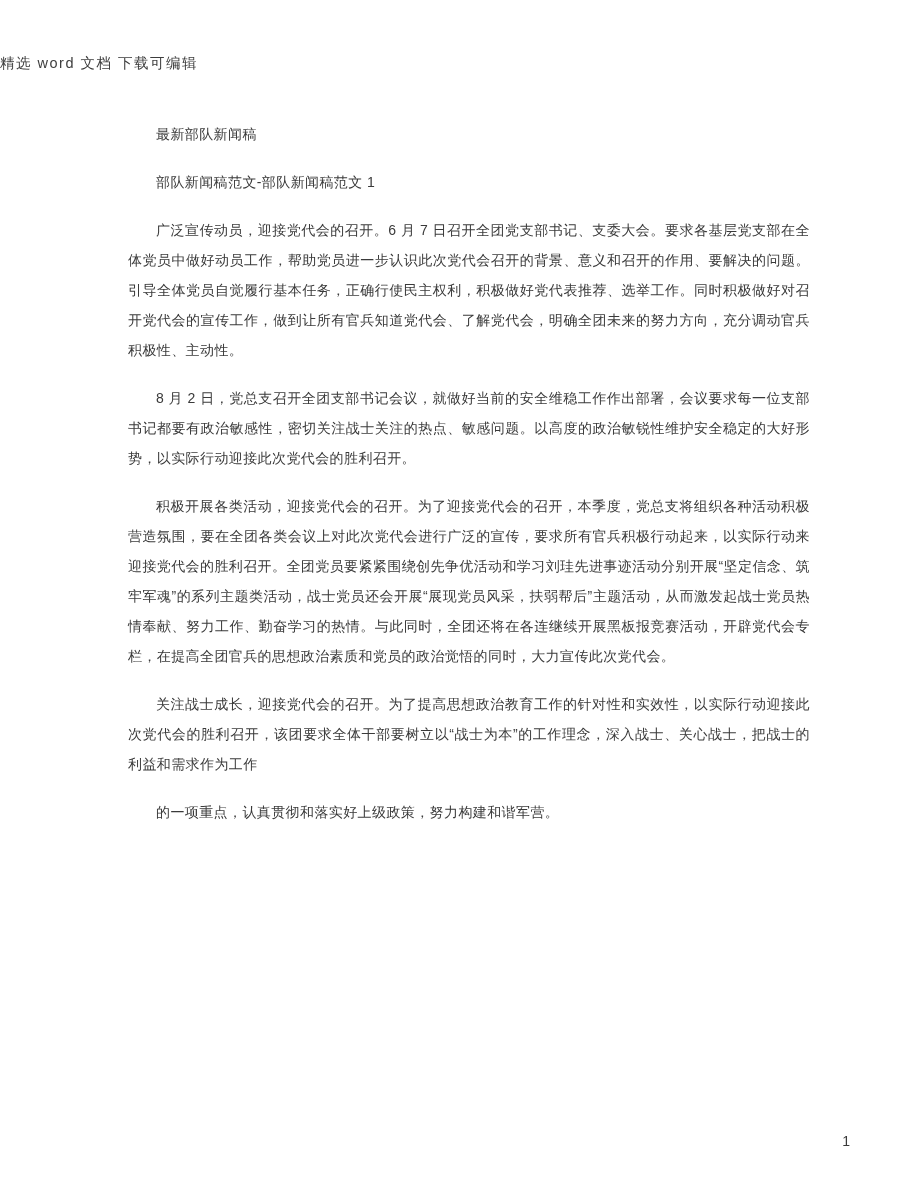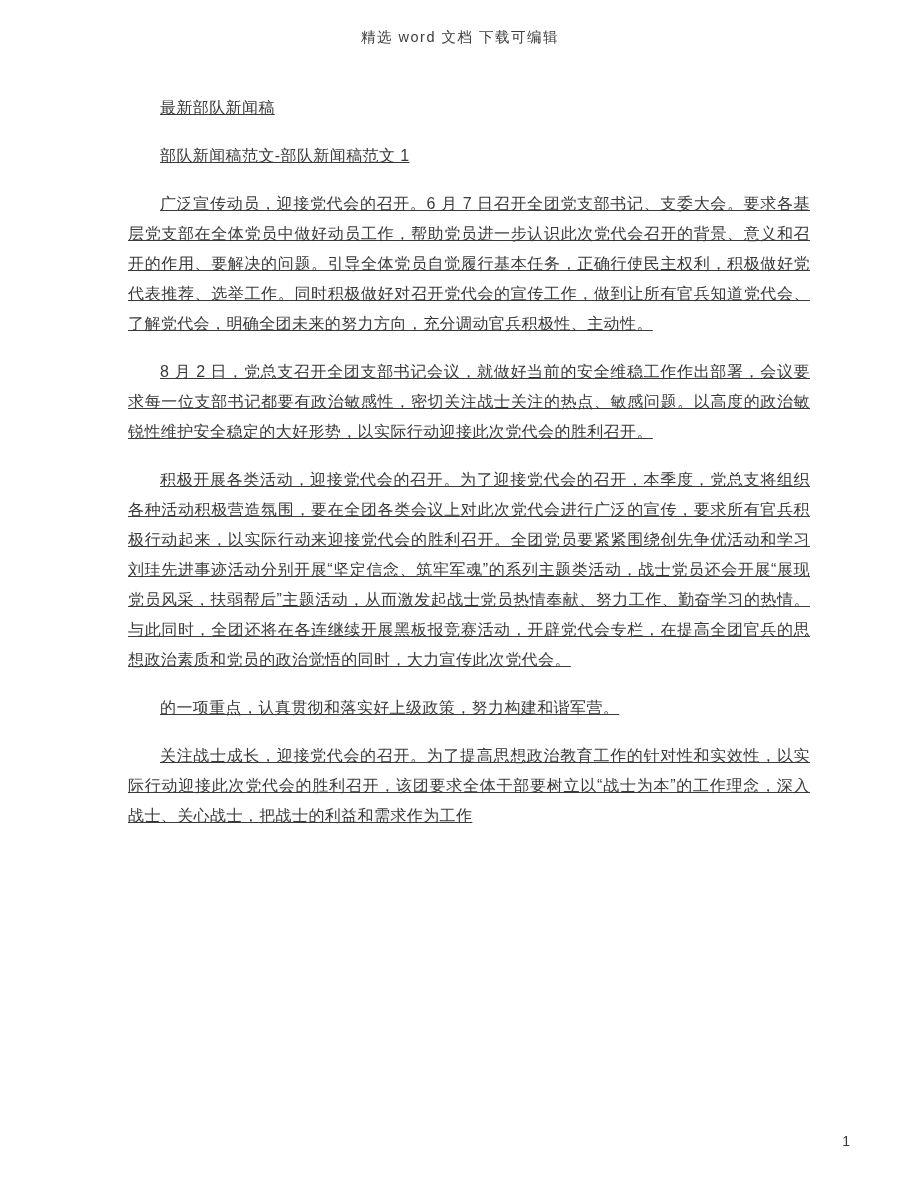--- a/index.html
+++ b/index.html
@@ -10,34 +10,33 @@
   .page {
     position: relative;
     width: 920px;
     height: 1191px;
     background: #ffffff;
     font-family: "Liberation Sans", sans-serif;
     color: #3a3a3a;
     overflow: hidden;
   }
   .doc-header {
-    padding-top: 28px;
-    text-align: center;
+    padding-top: 54px;
+    text-align: left;
     font-size: 14.5px;
     letter-spacing: 1.5px;
     color: #3d3d3d;
   }
   .doc-body {
     padding: 46px 110px 0 128px;
-    font-size: 16px;
+    font-size: 14px;
     line-height: 30px;
     letter-spacing: 0.4px;
     text-align: justify;
     color: #3a3a3a;
-    text-decoration: underline;
   }
   .doc-body p {
     margin: 0 0 18px 0;
     text-indent: 2em;
   }
   .doc-title {
     margin-bottom: 20px;
   }
   .doc-subtitle {
     margin-bottom: 20px;
@@ -63,20 +62,20 @@
     <p class="doc-subtitle">部队新闻稿范文-部队新闻稿范文 1</p>
 
 
     <p>广泛宣传动员，迎接党代会的召开。6 月 7 日召开全团党支部书记、支委大会。要求各基层党支部在全体党员中做好动员工作，帮助党员进一步认识此次党代会召开的背景、意义和召开的作用、要解决的问题。引导全体党员自觉履行基本任务，正确行使民主权利，积极做好党代表推荐、选举工作。同时积极做好对召开党代会的宣传工作，做到让所有官兵知道党代会、了解党代会，明确全团未来的努力方向，充分调动官兵积极性、主动性。</p>
 
 
     <p>8 月 2 日，党总支召开全团支部书记会议，就做好当前的安全维稳工作作出部署，会议要求每一位支部书记都要有政治敏感性，密切关注战士关注的热点、敏感问题。以高度的政治敏锐性维护安全稳定的大好形势，以实际行动迎接此次党代会的胜利召开。</p>
 
     <p>积极开展各类活动，迎接党代会的召开。为了迎接党代会的召开，本季度，党总支将组织各种活动积极营造氛围，要在全团各类会议上对此次党代会进行广泛的宣传，要求所有官兵积极行动起来，以实际行动来迎接党代会的胜利召开。全团党员要紧紧围绕创先争优活动和学习刘珪先进事迹活动分别开展“坚定信念、筑牢军魂”的系列主题类活动，战士党员还会开展“展现党员风采，扶弱帮后”主题活动，从而激发起战士党员热情奉献、努力工作、勤奋学习的热情。与此同时，全团还将在各连继续开展黑板报竞赛活动，开辟党代会专栏，在提高全团官兵的思想政治素质和党员的政治觉悟的同时，大力宣传此次党代会。</p>
 
+    <p>关注战士成长，迎接党代会的召开。为了提高思想政治教育工作的针对性和实效性，以实际行动迎接此次党代会的胜利召开，该团要求全体干部要树立以“战士为本”的工作理念，深入战士、关心战士，把战士的利益和需求作为工作</p>
+
     <p>的一项重点，认真贯彻和落实好上级政策，努力构建和谐军营。</p>
-
-    <p>关注战士成长，迎接党代会的召开。为了提高思想政治教育工作的针对性和实效性，以实际行动迎接此次党代会的胜利召开，该团要求全体干部要树立以“战士为本”的工作理念，深入战士、关心战士，把战士的利益和需求作为工作</p>
   </div>
 
   <div class="page-number">1</div>
 
 </div>
 
 </body></html>

